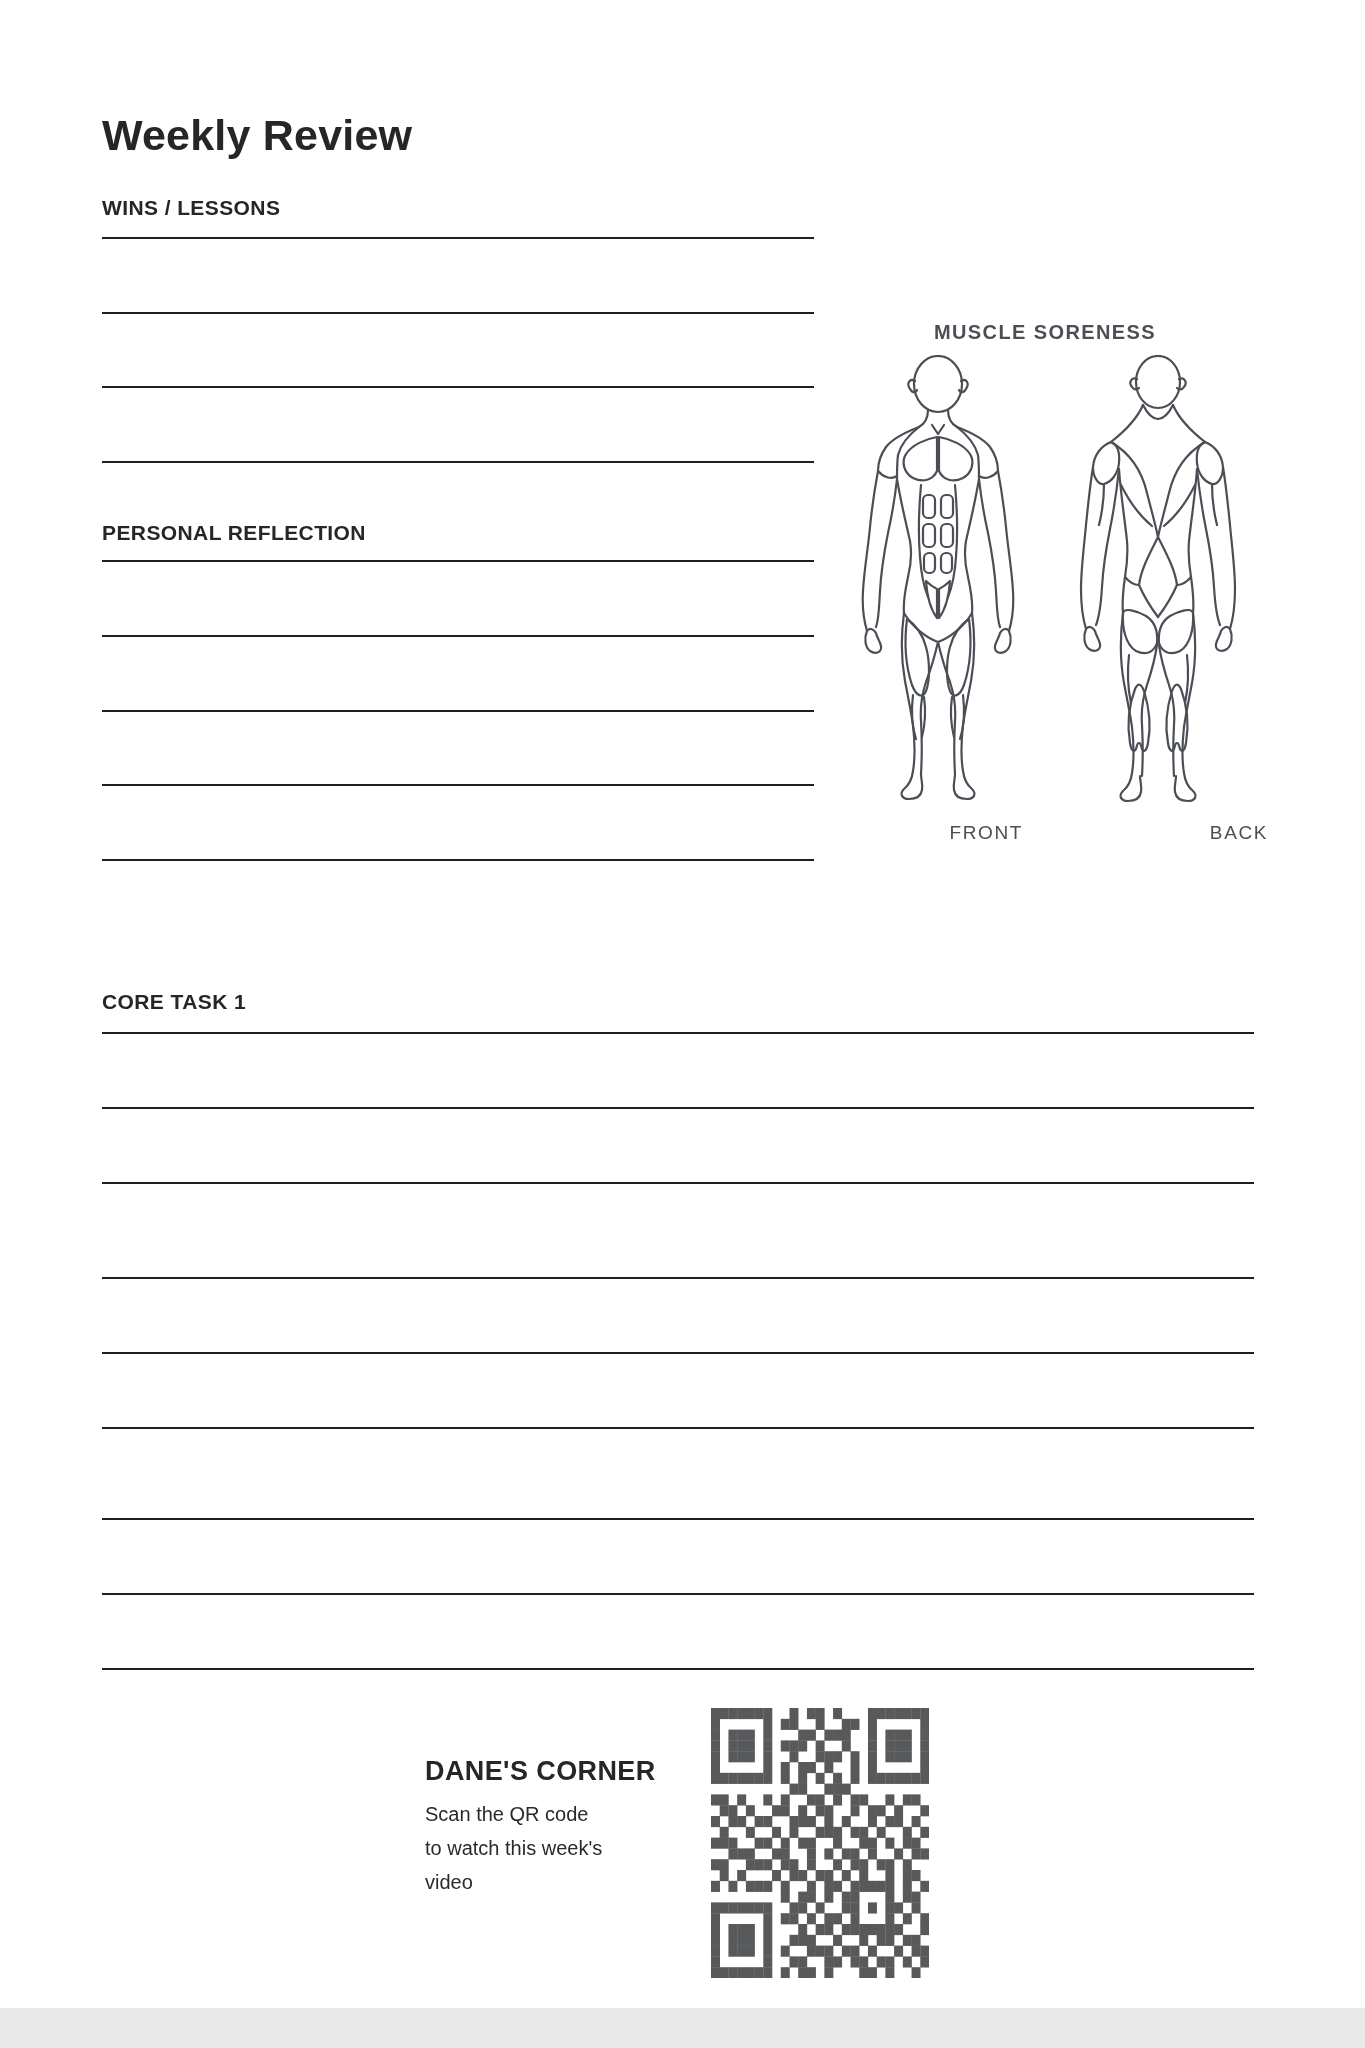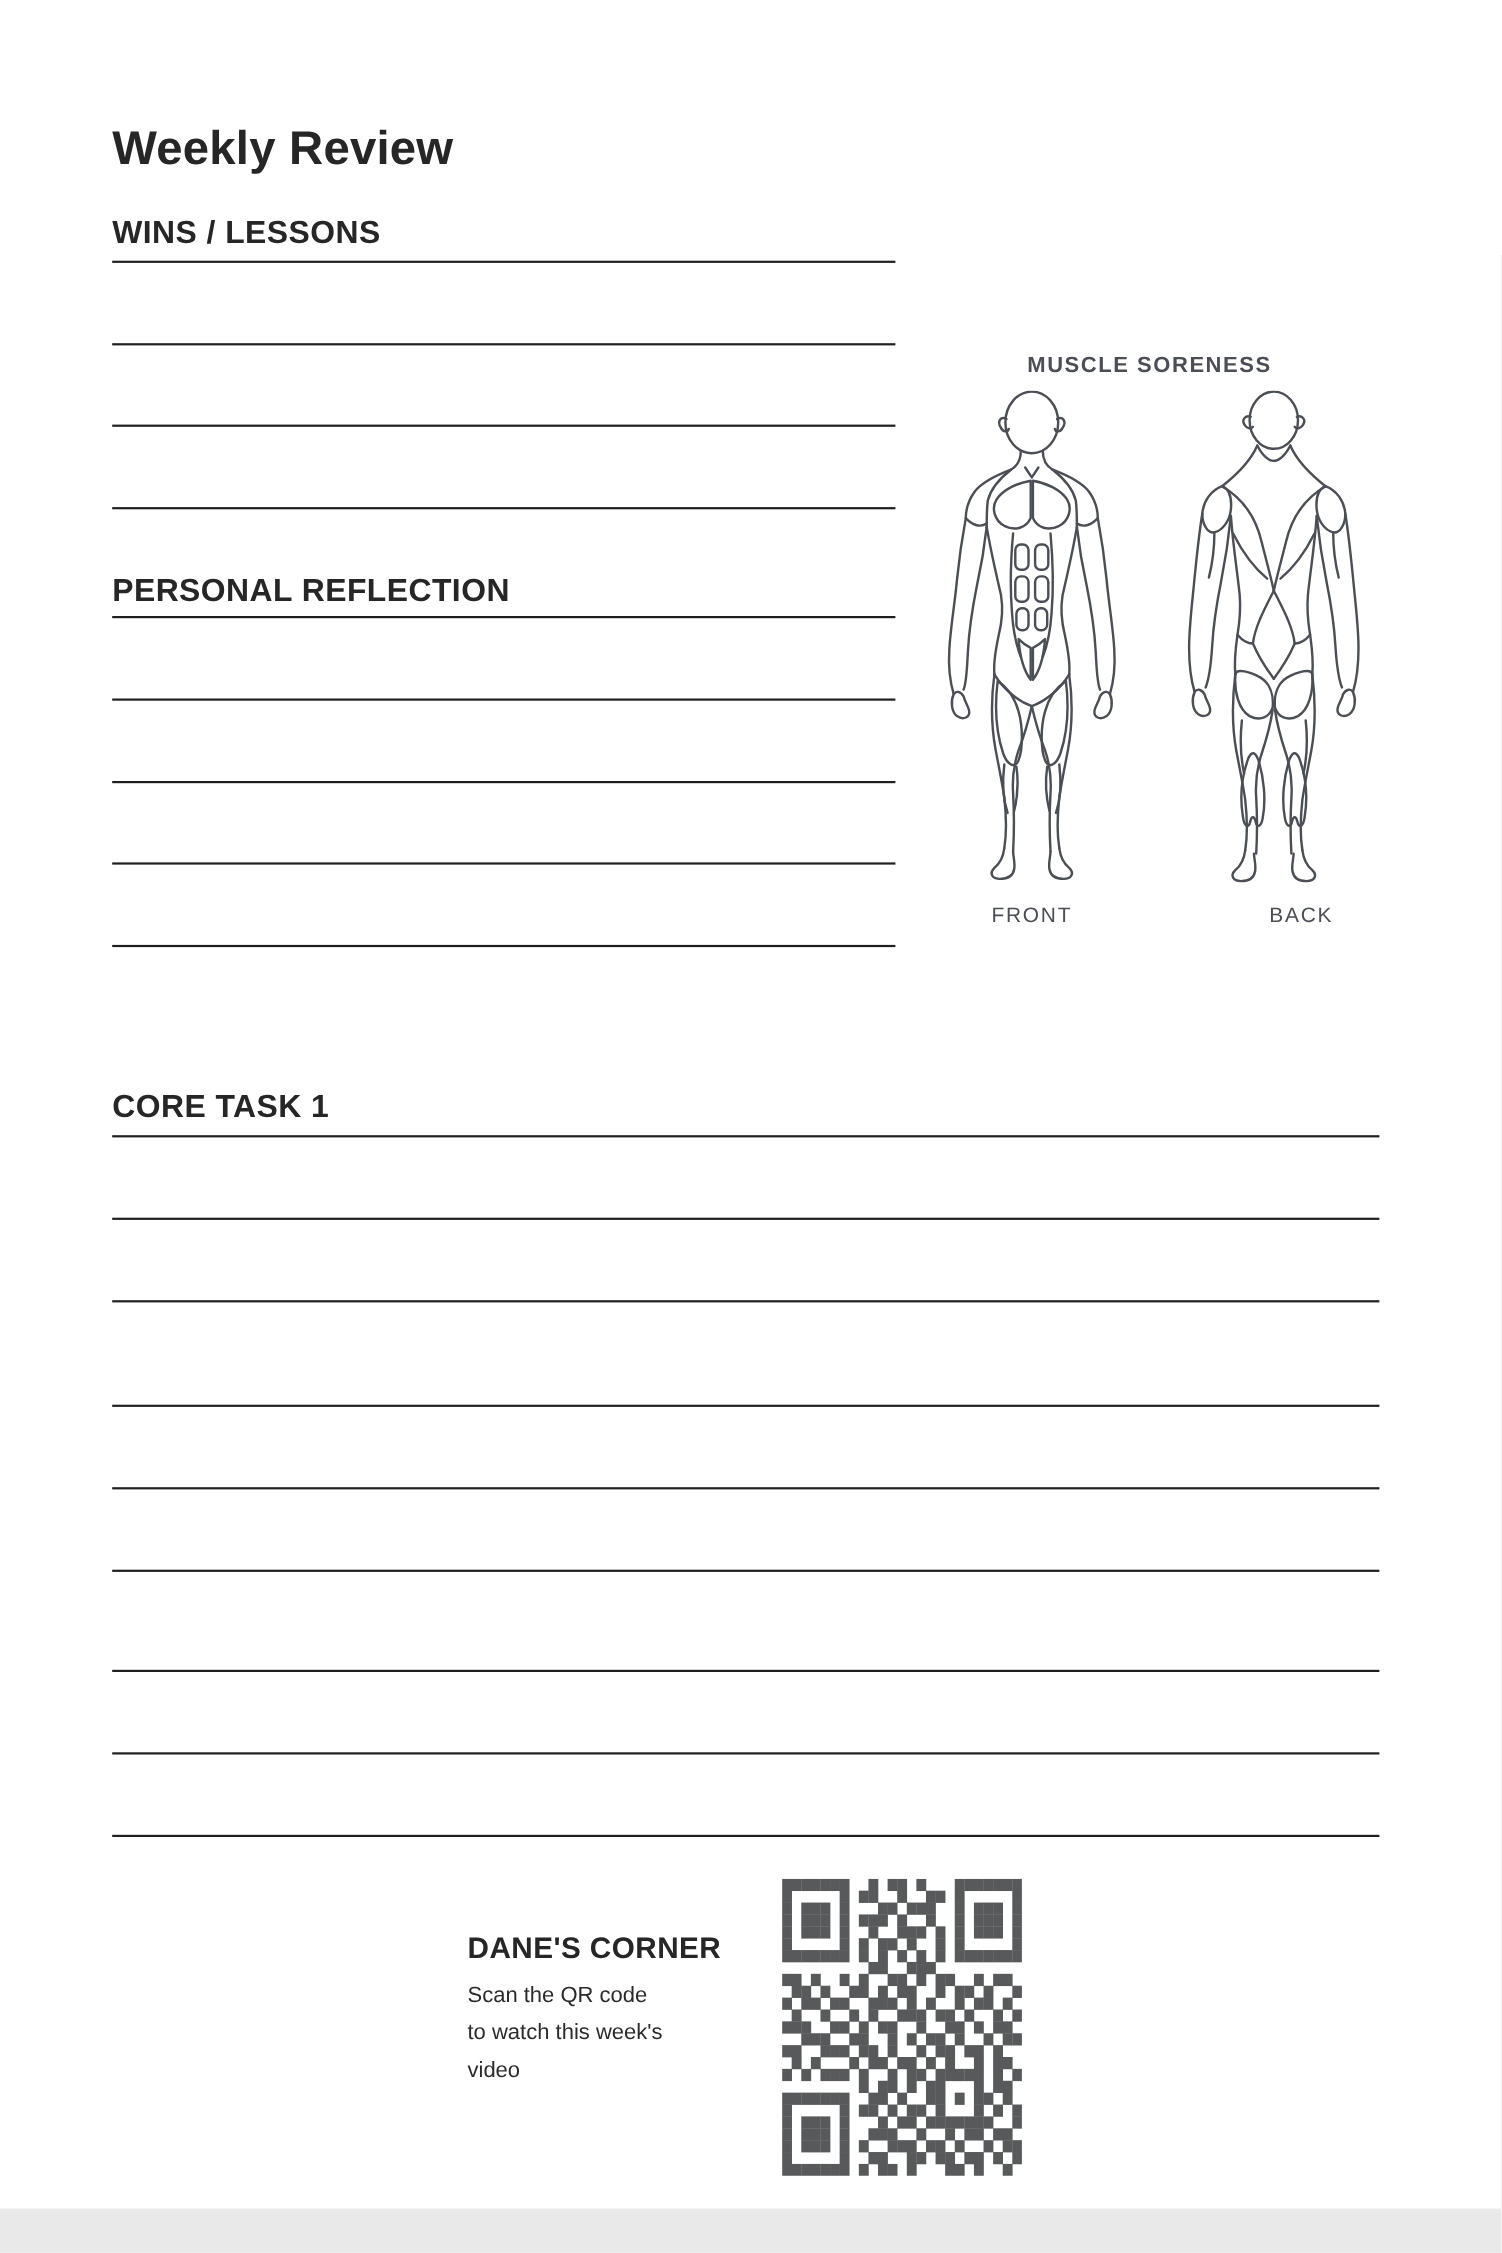--- a/index.html
+++ b/index.html
@@ -19,35 +19,35 @@
     overflow:hidden;
     margin:0 auto;
   }
   .abs{position:absolute;}
   .h1{
     font-size:43px;font-weight:bold;letter-spacing:.2px;color:var(--text);
     line-height:1.1;
   }
   .section{position:absolute;}
   .section-label{
-    font-size:29px;font-weight:bold;letter-spacing:.4px;color:var(--text);
+    font-size:21px;font-weight:bold;letter-spacing:.4px;color:var(--text);
     line-height:1.15;
   }
   .rule{
     position:absolute;left:0;right:0;height:0;
     border-top:2px solid var(--rule);
   }
   .diagram-title{
     font-size:20px;font-weight:bold;letter-spacing:1.4px;
     color:var(--diagram);text-align:center;
   }
   .figure{color:var(--diagram);display:block;}
   .figure-caption{
     font-size:19px;letter-spacing:1.6px;color:var(--diagram);
-    text-align:center;font-weight:500;
+    text-align:right;font-weight:500;
   }
   .danes-title{font-size:27px;font-weight:bold;letter-spacing:.4px;color:var(--text);}
   .danes-text{font-size:20px;line-height:34px;color:#2a2a2a;}
   .qr{display:block;}
 </style>
 </head>
 <body>
 
 <div class="page">
 

